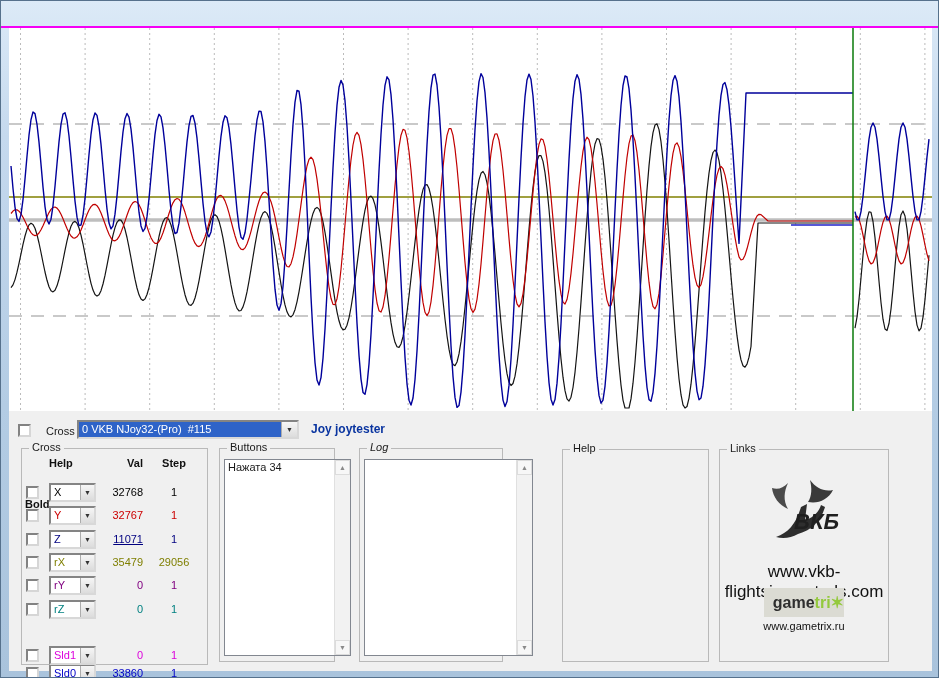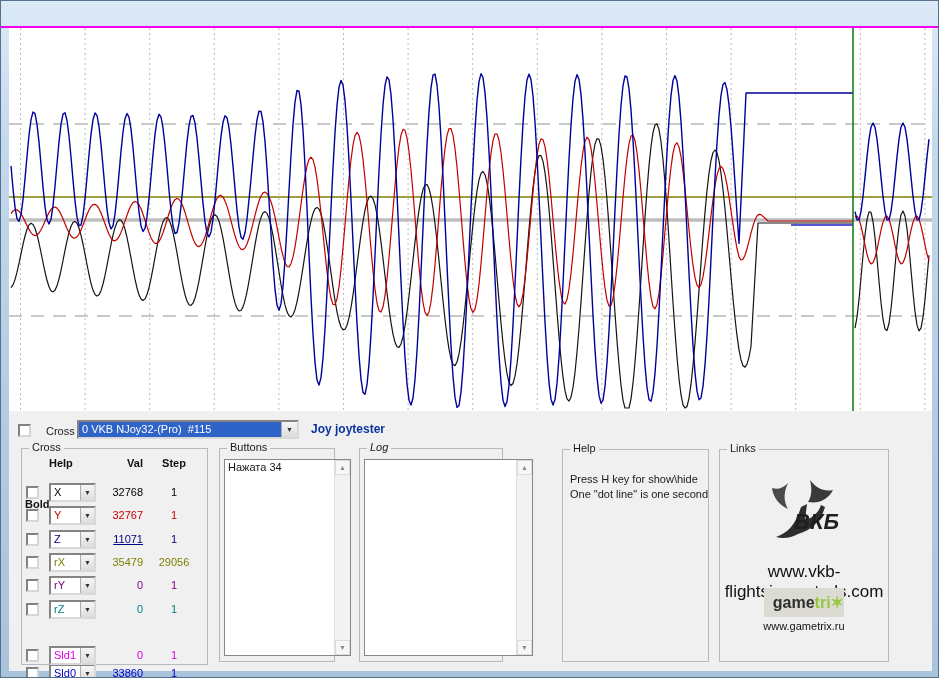--- a/index.html
+++ b/index.html
@@ -210,24 +210,20 @@
       <div class="listbox" style="left:4px;top:10px;width:169px;height:197px;">
         <div class="sb">
           <div class="sbbtn up">▲</div>
           <div class="sbbtn dn">▼</div>
         </div>
       </div>
     </div>
 
     <div class="group" style="left:553px;top:38px;width:147px;height:213px;">
       <span class="glabel">Help</span>
-      <div id="help-lines">
-          <div class="helpline">Press H key for show\hide</div>
-          <div class="helpline">One "dot line" is one second</div>
-        </div>
     </div>
 
     <div class="group" style="left:710px;top:38px;width:170px;height:213px;">
       <span class="glabel">Links</span>
       <svg id="vkb-logo" viewBox="0 0 100 66">
         <path d="M30 3 C26 12 25 20 30 29 C21 25 15 17 14 8 C20 10 25 8 30 3 Z" fill="#4A4A4A"></path>
         <path d="M52 0 C58 8 66 12 75 10 C70 20 60 24 50 22 C54 16 54 8 52 0 Z" fill="#3A3A3A"></path>
         <path d="M18 57 C30 53 38 44 43 27 L49 24 L47 40 C55 38 61 32 63 25 L67 27 C63 41 54 50 40 54 C33 58 25 59 18 57 Z" fill="#2E2E2E"></path>
         <text x="36" y="49" font-family="Liberation Sans, sans-serif" font-size="22" font-weight="bold" font-style="italic" fill="#1F1F1F">ВКБ</text>
       </svg>

